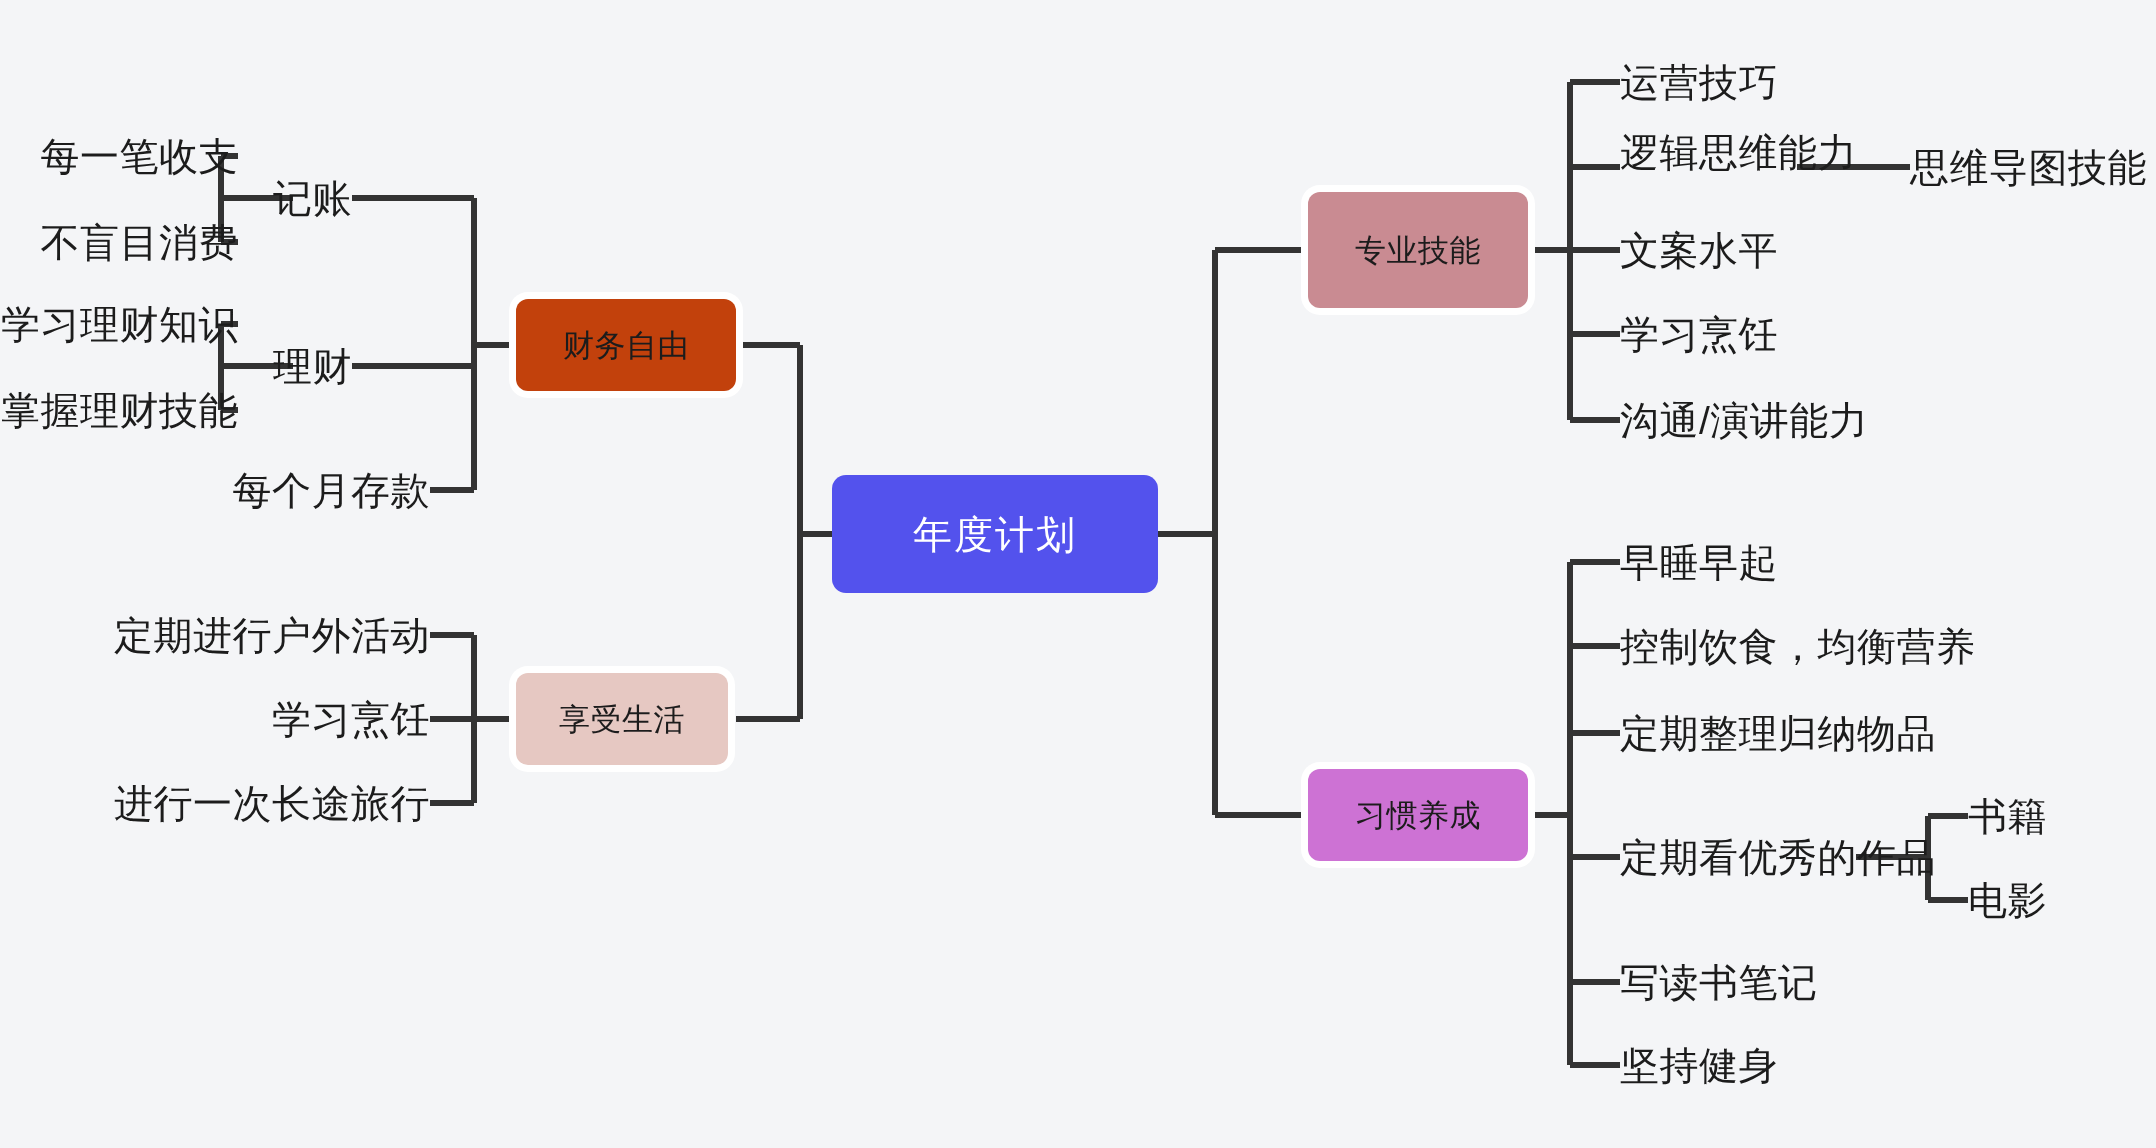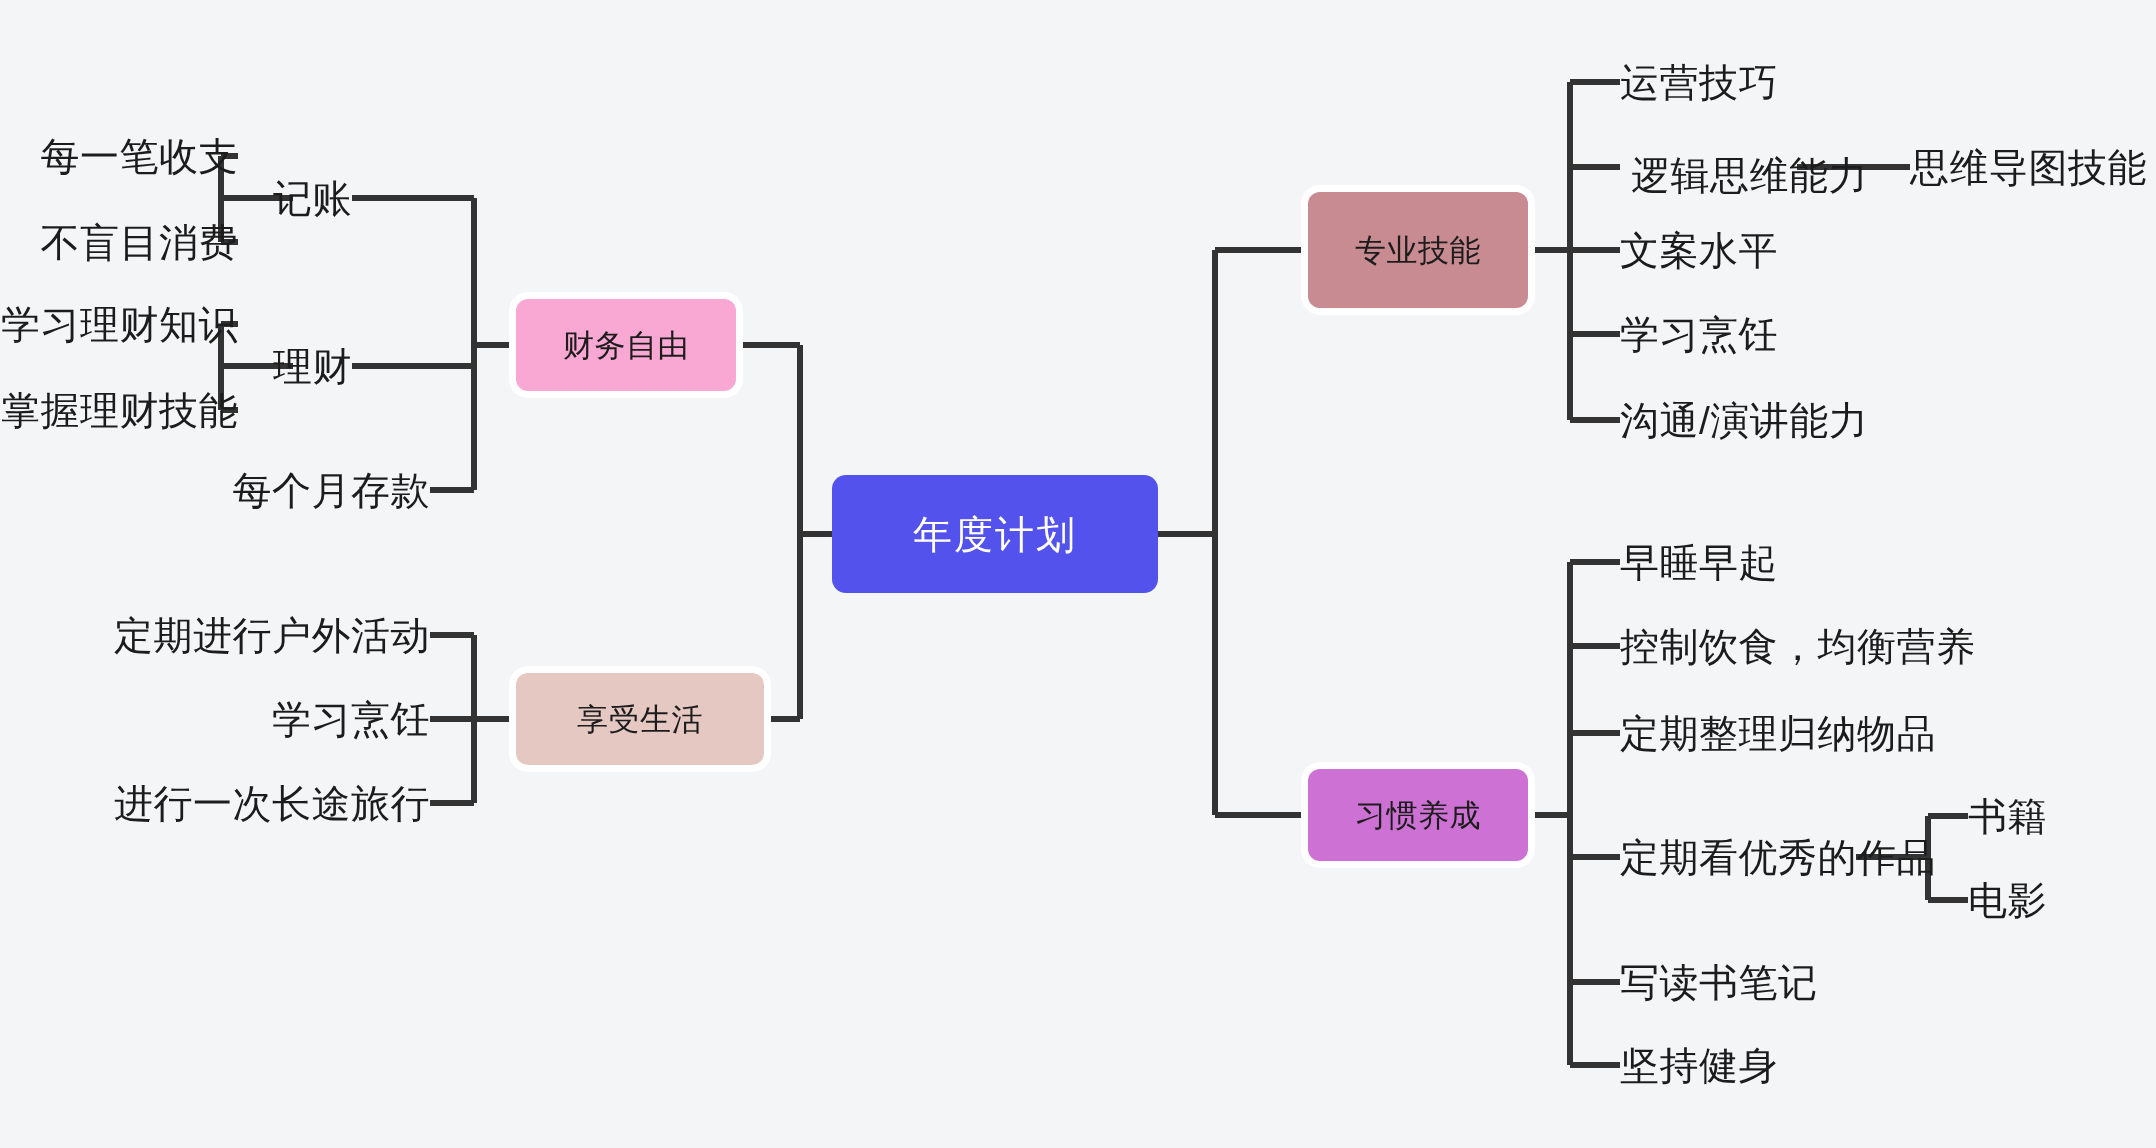--- a/index.html
+++ b/index.html
@@ -113,41 +113,41 @@
       <line x1="1856" y1="857" x2="1928" y2="857" stroke="#333333" stroke-width="6" stroke-linecap="butt"></line>
       <line x1="1928" y1="816" x2="1968" y2="816" stroke="#333333" stroke-width="6" stroke-linecap="butt"></line>
       <line x1="1928" y1="900" x2="1968" y2="900" stroke="#333333" stroke-width="6" stroke-linecap="butt"></line>
       <line x1="1570" y1="982" x2="1620" y2="982" stroke="#333333" stroke-width="6" stroke-linecap="butt"></line>
       <line x1="1570" y1="1065" x2="1620" y2="1065" stroke="#333333" stroke-width="6" stroke-linecap="butt"></line>
     </svg>
   <div id="nodes">
       <div class="node box root" style="left: 832px; top: 534px; width: 326px; height: 118px; background: rgb(83, 82, 237); color: rgb(255, 255, 255);">
         <span>年度计划</span>
       </div>
-      <div class="node box" style="left: 516px; top: 345px; width: 220px; height: 92px; background: #f9a8d4;">
+      <div class="node box" style="left: 516px; top: 345px; width: 220px; height: 92px; background: #c2410c;">
         <span>财务自由</span>
       </div>
       <div class="node leaf rtl" style="left: 352px; top: 198px;"><span>记账</span></div>
       <div class="node leaf rtl" style="left: 238px; top: 156px;"><span>每一笔收支</span></div>
       <div class="node leaf rtl" style="left: 238px; top: 242px;"><span>不盲目消费</span></div>
       <div class="node leaf rtl" style="left: 352px; top: 366px;"><span>理财</span></div>
       <div class="node leaf rtl" style="left: 238px; top: 324px;"><span>学习理财知识</span></div>
       <div class="node leaf rtl" style="left: 238px; top: 410px;"><span>掌握理财技能</span></div>
       <div class="node leaf rtl" style="left: 430px; top: 490px;"><span>每个月存款</span></div>
-      <div class="node box" style="left: 516px; top: 719px; width: 248px; height: 92px; background: rgb(230, 200, 194);">
+      <div class="node box" style="left: 516px; top: 719px; width: 212px; height: 92px; background: rgb(230, 200, 194);">
         <span>享受生活</span>
       </div>
       <div class="node leaf rtl" style="left: 430px; top: 635px;"><span>定期进行户外活动</span></div>
       <div class="node leaf rtl" style="left: 430px; top: 719px;"><span>学习烹饪</span></div>
       <div class="node leaf rtl" style="left: 430px; top: 803px;"><span>进行一次长途旅行</span></div>
       <div class="node box" style="left: 1308px; top: 250px; width: 220px; height: 116px; background: rgb(201, 139, 146);">
         <span>专业技能</span>
       </div>
       <div class="node leaf" style="left: 1620px; top: 82px;"><span>运营技巧</span></div>
-      <div class="node leaf" style="left: 1620px; top: 175px; margin-left: 11px;"><span>逻辑思维能力</span></div>
+      <div class="node leaf" style="left: 1620px; top: 152px;"><span>逻辑思维能力</span></div>
       <div class="node leaf" style="left: 1910px; top: 167px;"><span>思维导图技能</span></div>
       <div class="node leaf" style="left: 1620px; top: 250px;"><span>文案水平</span></div>
       <div class="node leaf" style="left: 1620px; top: 334px;"><span>学习烹饪</span></div>
       <div class="node leaf" style="left: 1620px; top: 420px;"><span>沟通/演讲能力</span></div>
       <div class="node box" style="left: 1308px; top: 815px; width: 220px; height: 92px; background: rgb(205, 114, 212);">
         <span>习惯养成</span>
       </div>
       <div class="node leaf" style="left: 1620px; top: 562px;"><span>早睡早起</span></div>
       <div class="node leaf" style="left: 1620px; top: 646px;"><span>控制饮食，均衡营养</span></div>
       <div class="node leaf" style="left: 1620px; top: 733px;"><span>定期整理归纳物品</span></div>

